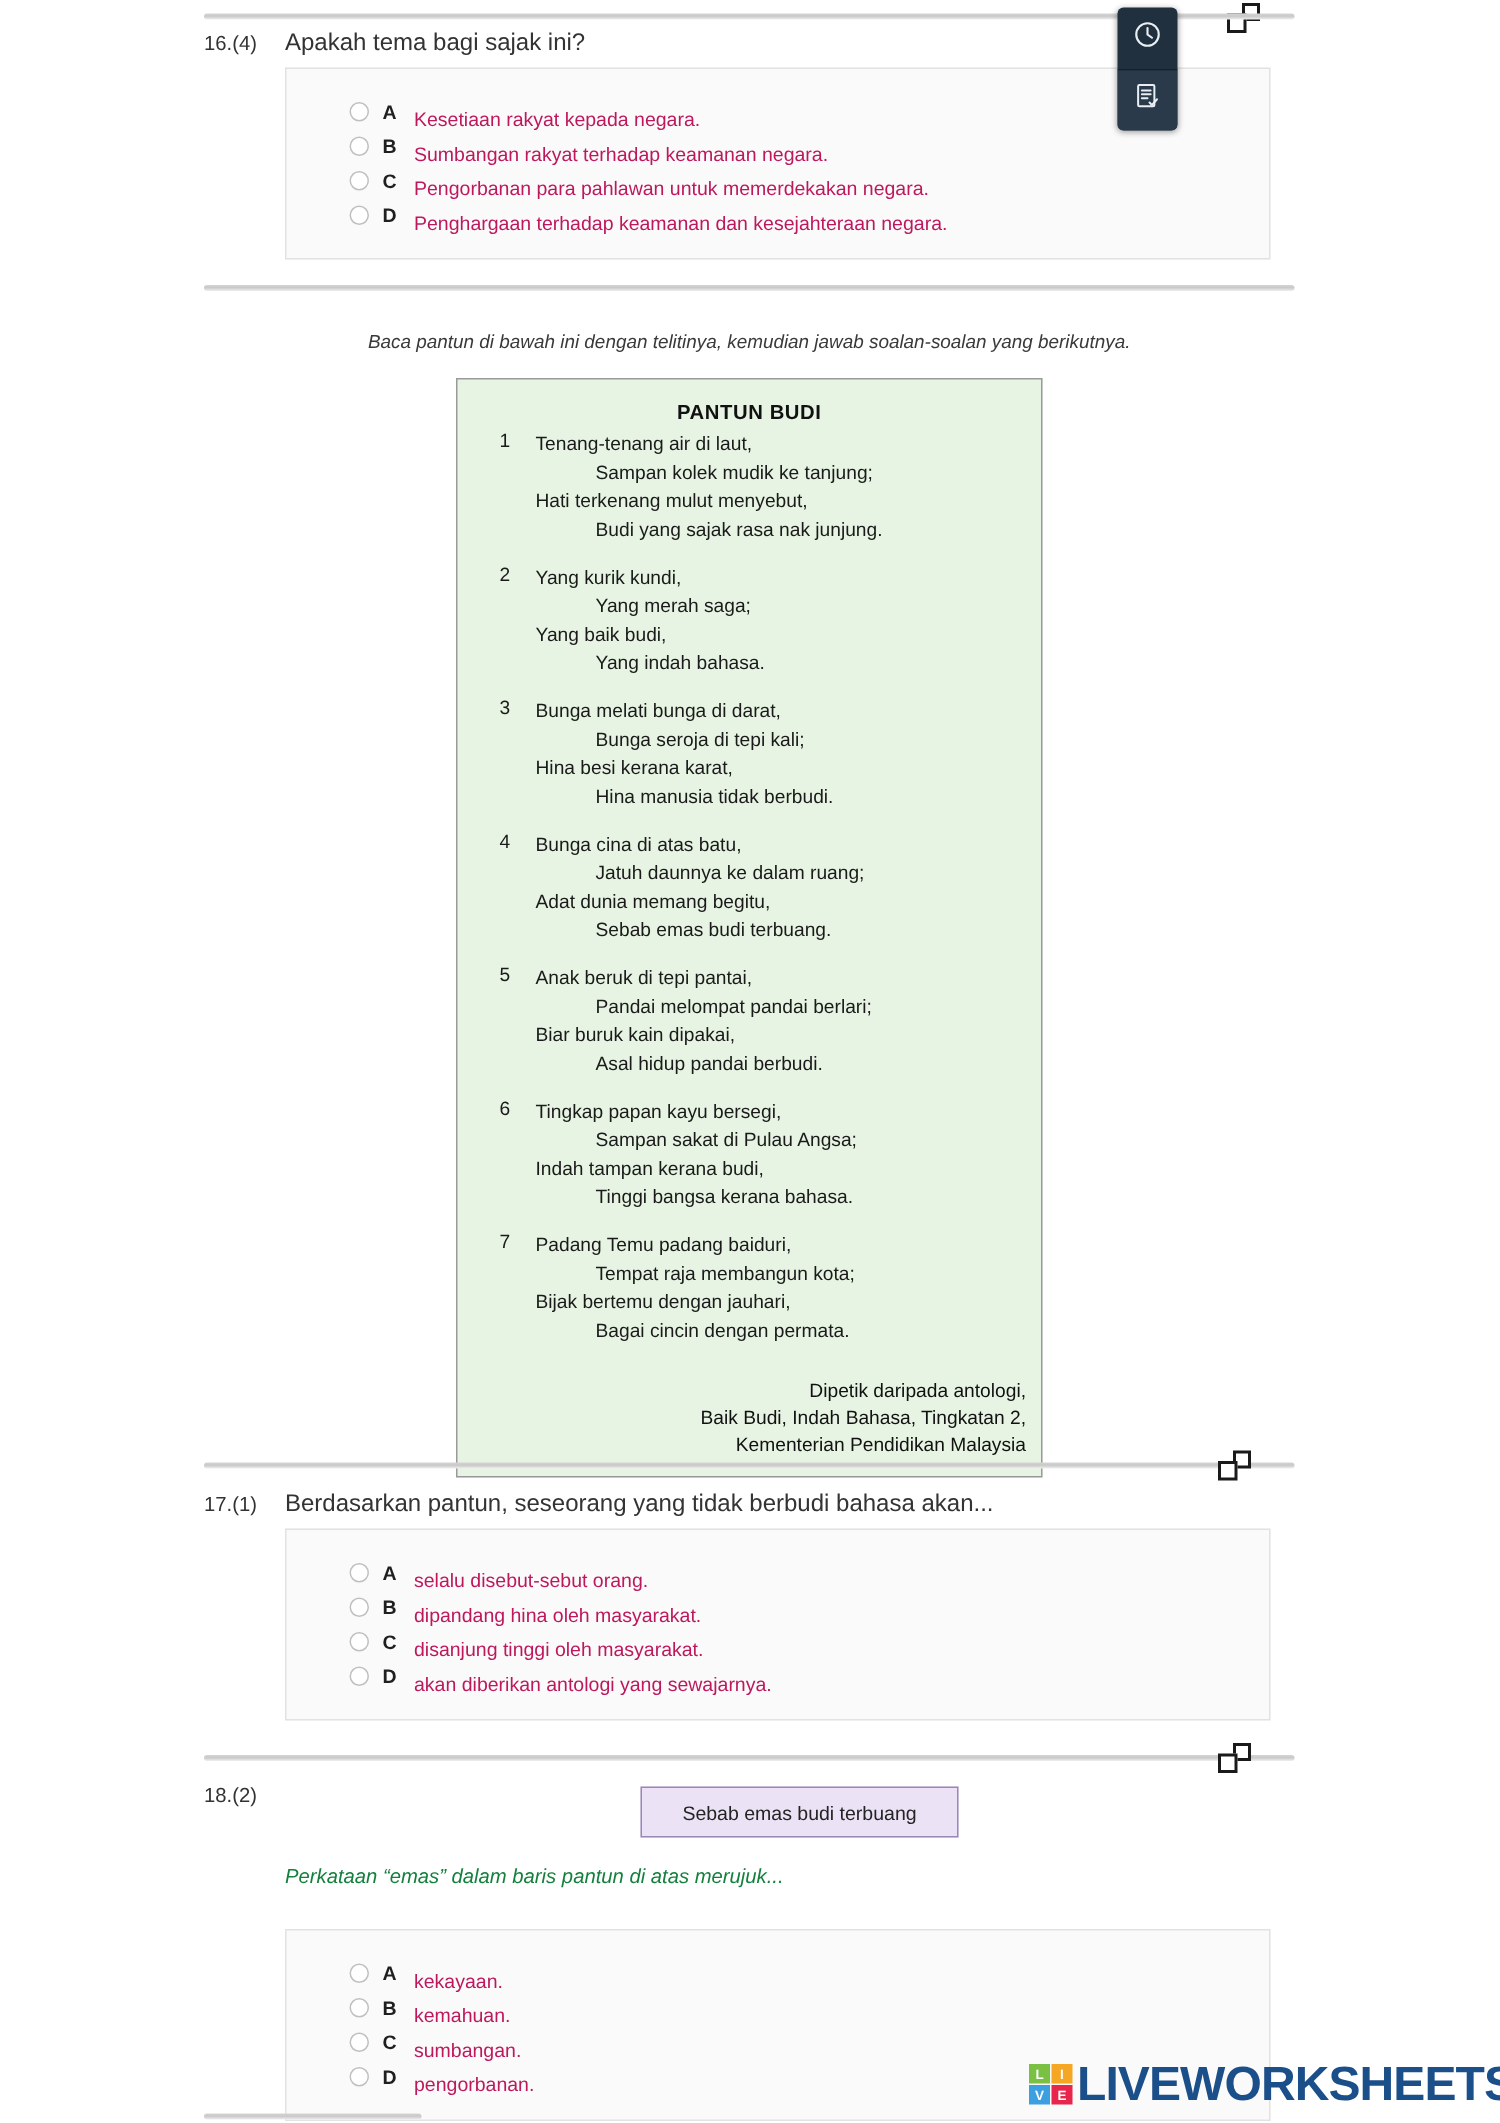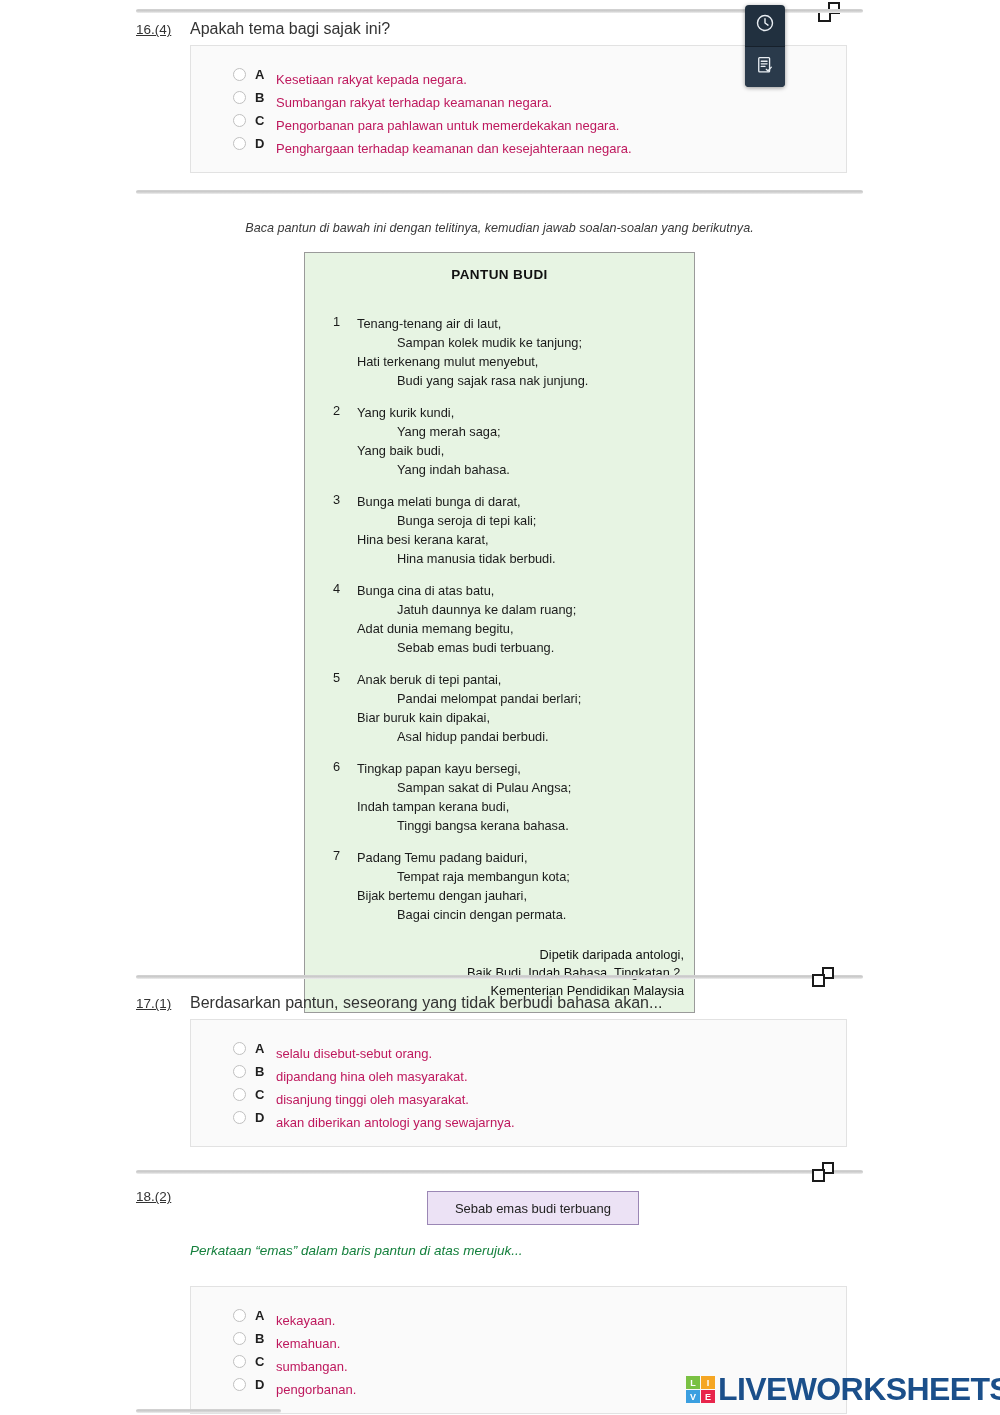--- a/index.html
+++ b/index.html
@@ -90,21 +90,20 @@
     align-items: baseline;
     font-size: 13.5px;
     color: #333;
     margin-bottom: 7px;
   }
   .q-num {
     width: 54px;
     flex: 0 0 54px;
     font-size: 13.5px;
     color: #333;
-    text-decoration: underline;
   }
   .q-text { font-size: 16px; color: #333; }
 
   .answers {
     margin-left: 54px;
     width: 657px;
     background: #fafafa;
     border: 1px solid #e2e2e2;
     padding: 17px 0 17px 0;
   }
@@ -158,21 +157,21 @@
     background: #e7f4e3;
     border: 1px solid #9a9a9a;
     padding: 14px 0 12px 0;
   }
   .pantun-title {
     text-align: center;
     font-weight: bold;
     font-size: 13.5px;
     letter-spacing: .4px;
     color: #111;
-    margin-bottom: 32px;
+    margin-bottom: 4px;
   }
   .stanza {
     display: flex;
     margin-bottom: 13px;
     padding-left: 28px;
   }
   .stanza-num {
     width: 24px;
     flex: 0 0 24px;
     font-size: 12.8px;

